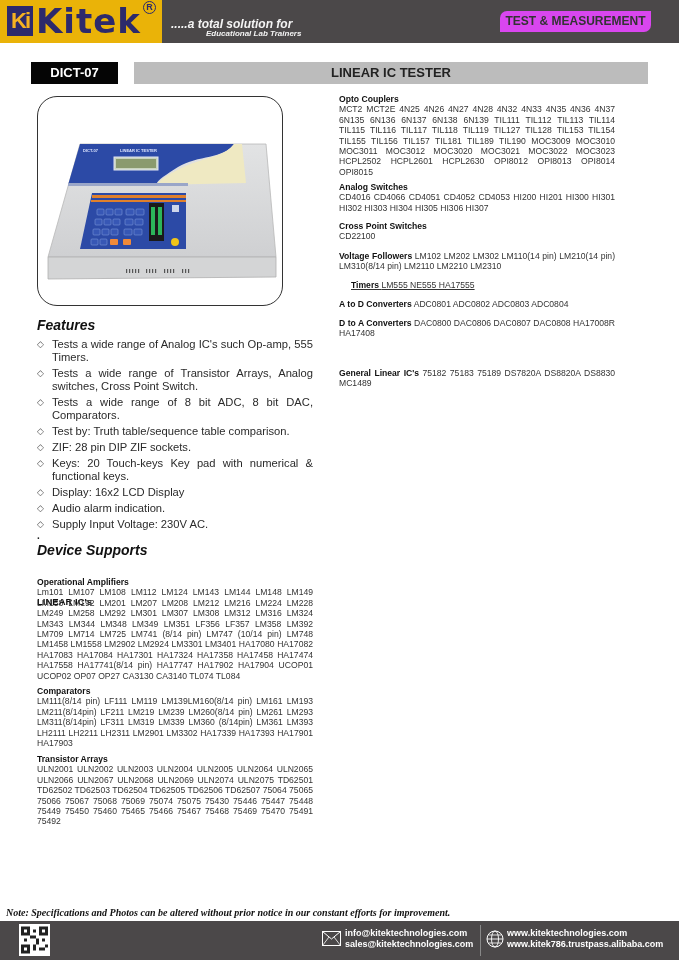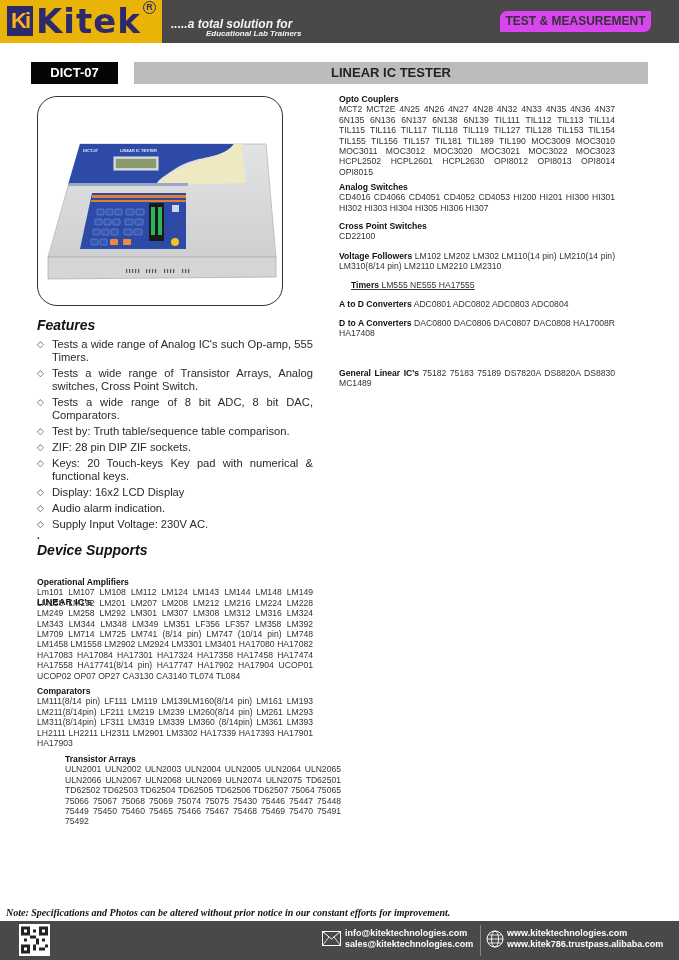--- a/index.html
+++ b/index.html
@@ -167,21 +167,21 @@
 <div class="blk" style="left:37px; top:577px;">
   <span class="bh">Operational Amplifiers</span>
   <span>Lm101 LM107 LM108 LM112 LM124 LM143 LM144 LM148 LM149 LM158 LM192 LM201 LM207 LM208 LM212 LM216 LM224 LM228 LM249 LM258 LM292 LM301 LM307 LM308 LM312 LM316 LM324 LM343 LM344 LM348 LM349 LM351 LF356 LF357 LM358 LM392 LM709 LM714 LM725 LM741 (8/14 pin) LM747 (10/14 pin) LM748 LM1458 LM1558 LM2902 LM2924 LM3301 LM3401 HA17080 HA17082 HA17083 HA17084 HA17301 HA17324 HA17358 HA17458 HA17474 HA17558 HA17741(8/14 pin) HA17747 HA17902 HA17904 UCOP01 UCOP02 OP07 OP27 CA3130 CA3140 TL074 TL084</span>
 </div>
 
 <div class="blk" style="left:37px; top:686px;">
   <span class="bh">Comparators</span>
   <span>LM111(8/14 pin) LF111 LM119 LM139LM160(8/14 pin) LM161 LM193 LM211(8/14pin) LF211 LM219 LM239 LM260(8/14 pin) LM261 LM293 LM311(8/14pin) LF311 LM319 LM339 LM360 (8/14pin) LM361 LM393 LH2111 LH2211 LH2311 LM2901 LM3302 HA17339 HA17393 HA17901 HA17903</span>
 </div>
 
-<div class="blk" style="left:37px; top:754px;margin-left:28px;">
+<div class="blk" style="left:37px; top:754px;">
   <span class="bh">Transistor Arrays</span>
   <span>ULN2001 ULN2002 ULN2003 ULN2004 ULN2005 ULN2064 ULN2065 ULN2066 ULN2067 ULN2068 ULN2069 ULN2074 ULN2075 TD62501 TD62502 TD62503 TD62504 TD62505 TD62506 TD62507 75064 75065 75066 75067 75068 75069 75074 75075 75430 75446 75447 75448 75449 75450 75460 75465 75466 75467 75468 75469 75470 75491 75492</span>
 </div>
 
 <div class="blk" style="left:339px; top:94px;">
   <span class="bh">Opto Couplers</span>
   <span>MCT2 MCT2E 4N25 4N26 4N27 4N28 4N32 4N33 4N35 4N36 4N37 6N135 6N136 6N137 6N138 6N139 TIL111 TIL112 TIL113 TIL114 TIL115 TIL116 TIL117 TIL118 TIL119 TIL127 TIL128 TIL153 TIL154 TIL155 TIL156 TIL157 TIL181 TIL189 TIL190 MOC3009 MOC3010 MOC3011 MOC3012 MOC3020 MOC3021 MOC3022 MOC3023 HCPL2502 HCPL2601 HCPL2630 OPI8012 OPI8013 OPI8014 OPI8015</span>
 </div>
 
 <div class="blk" style="left:339px; top:182px;">

